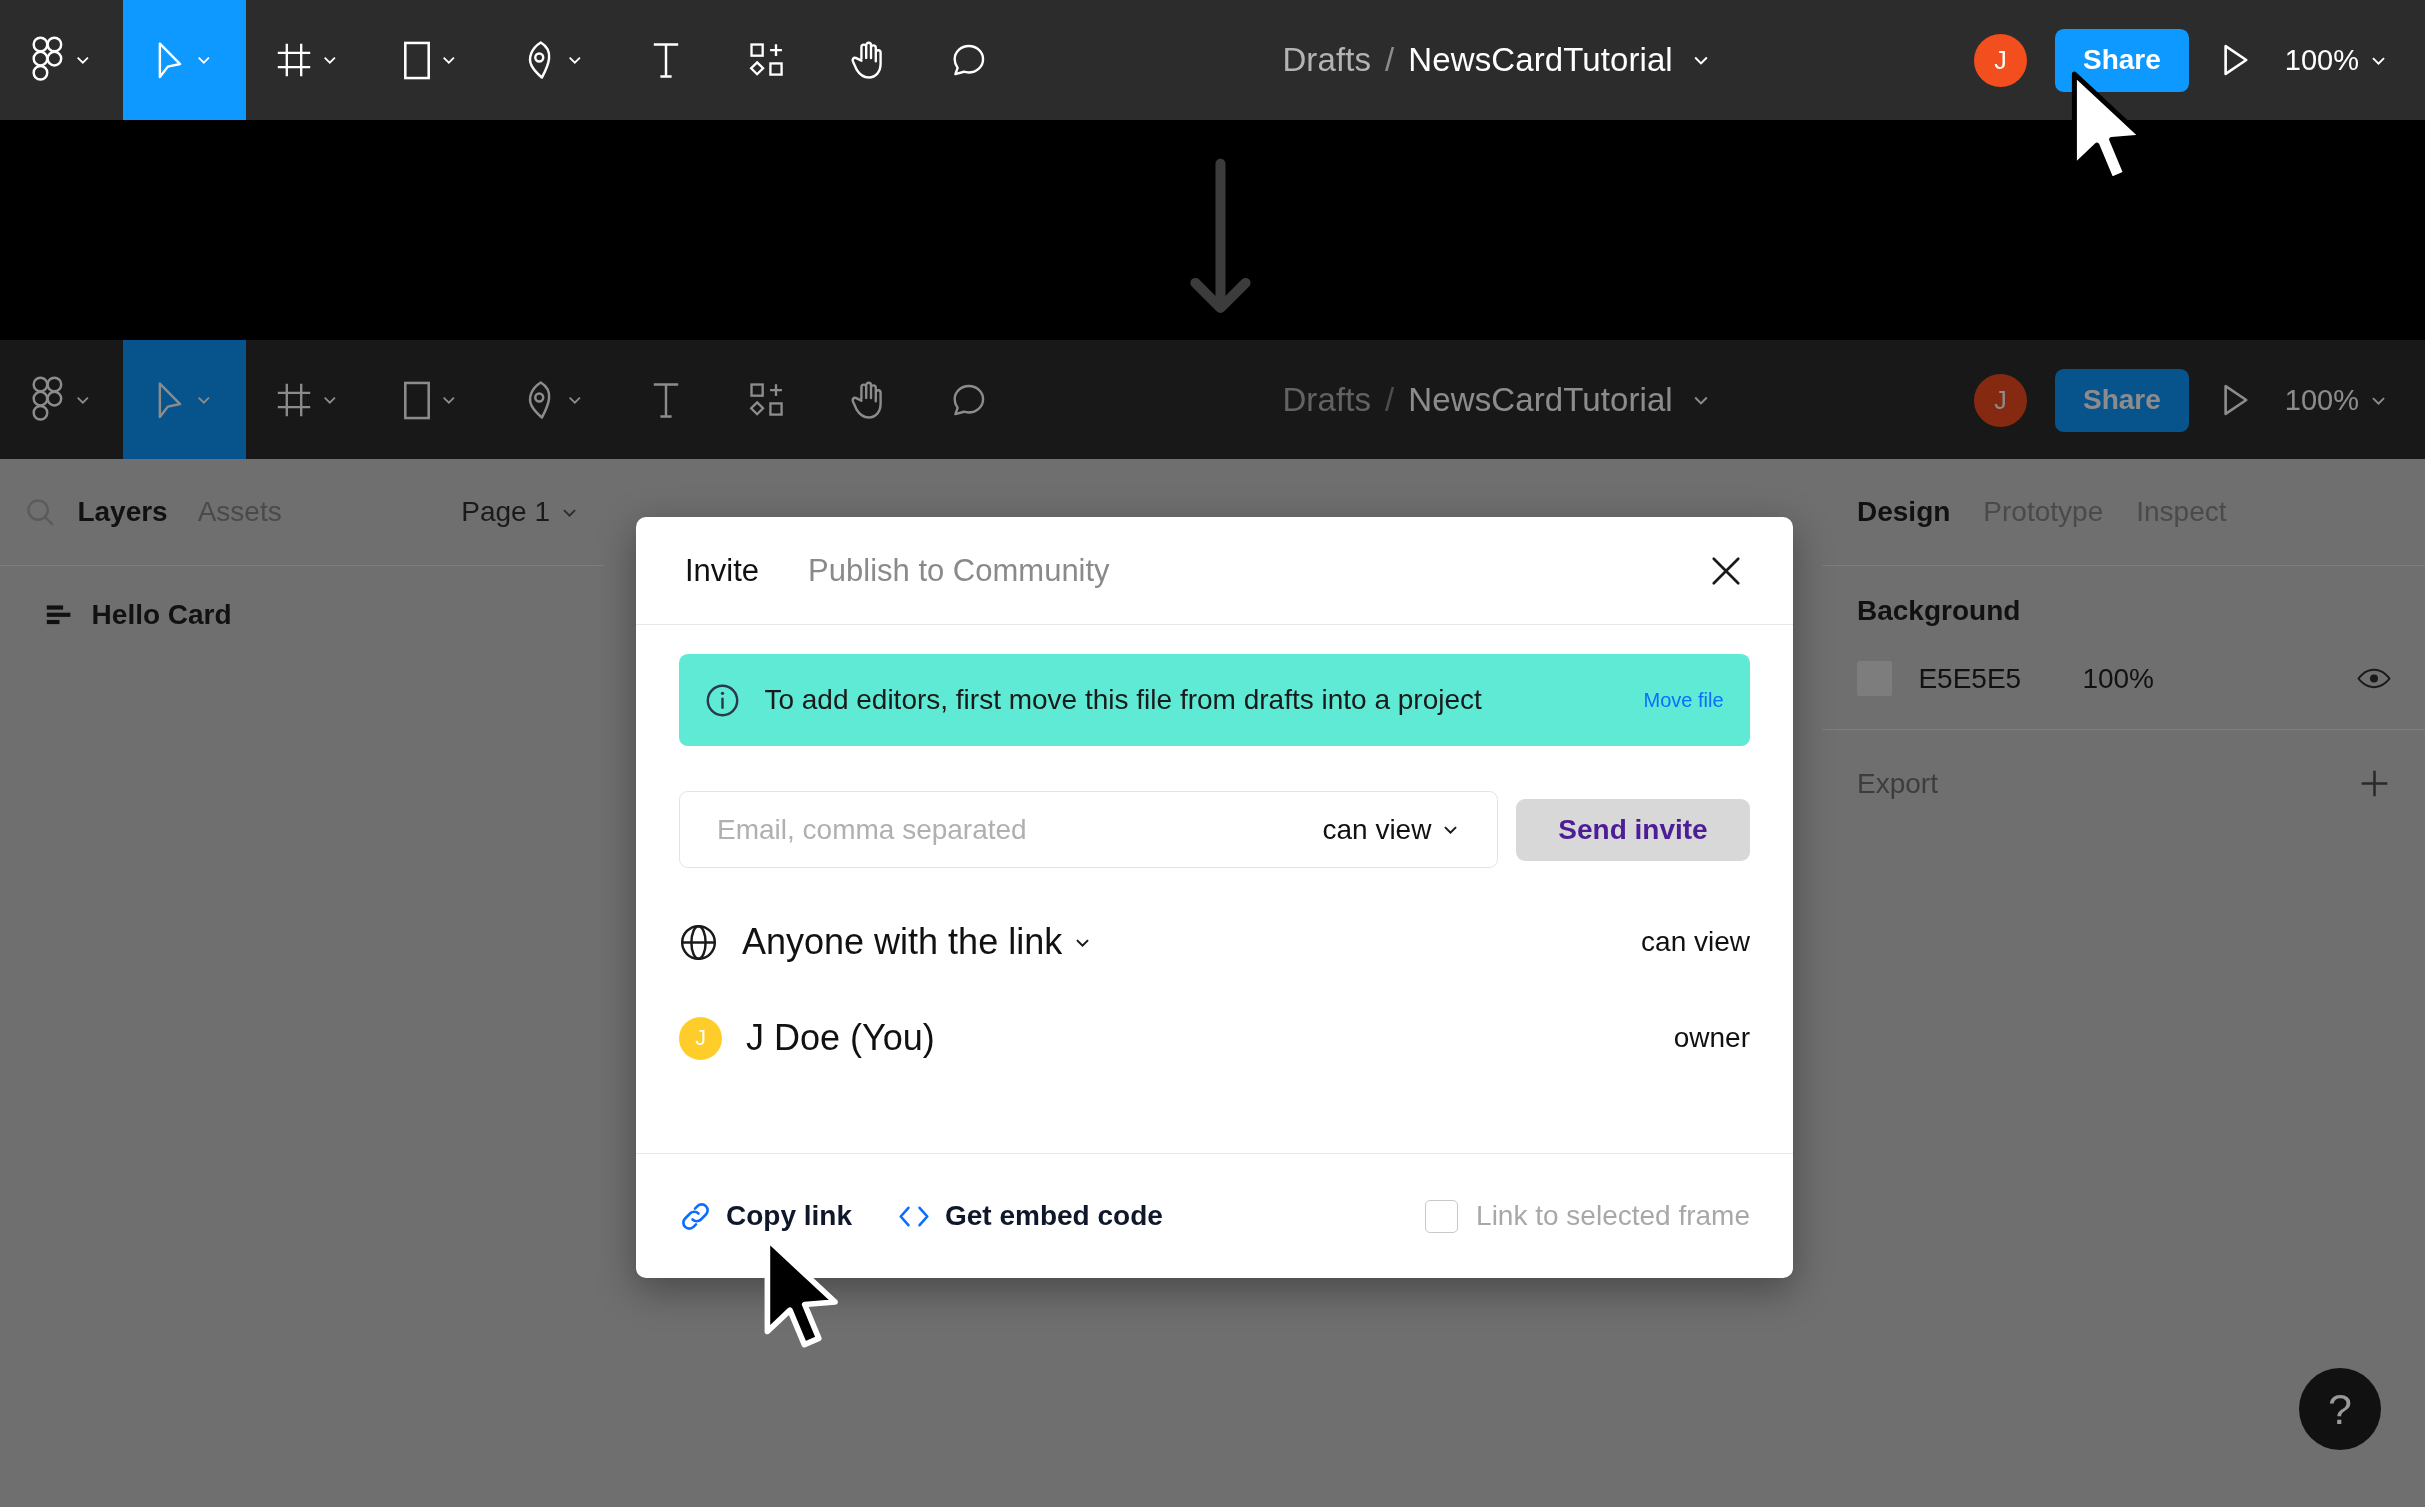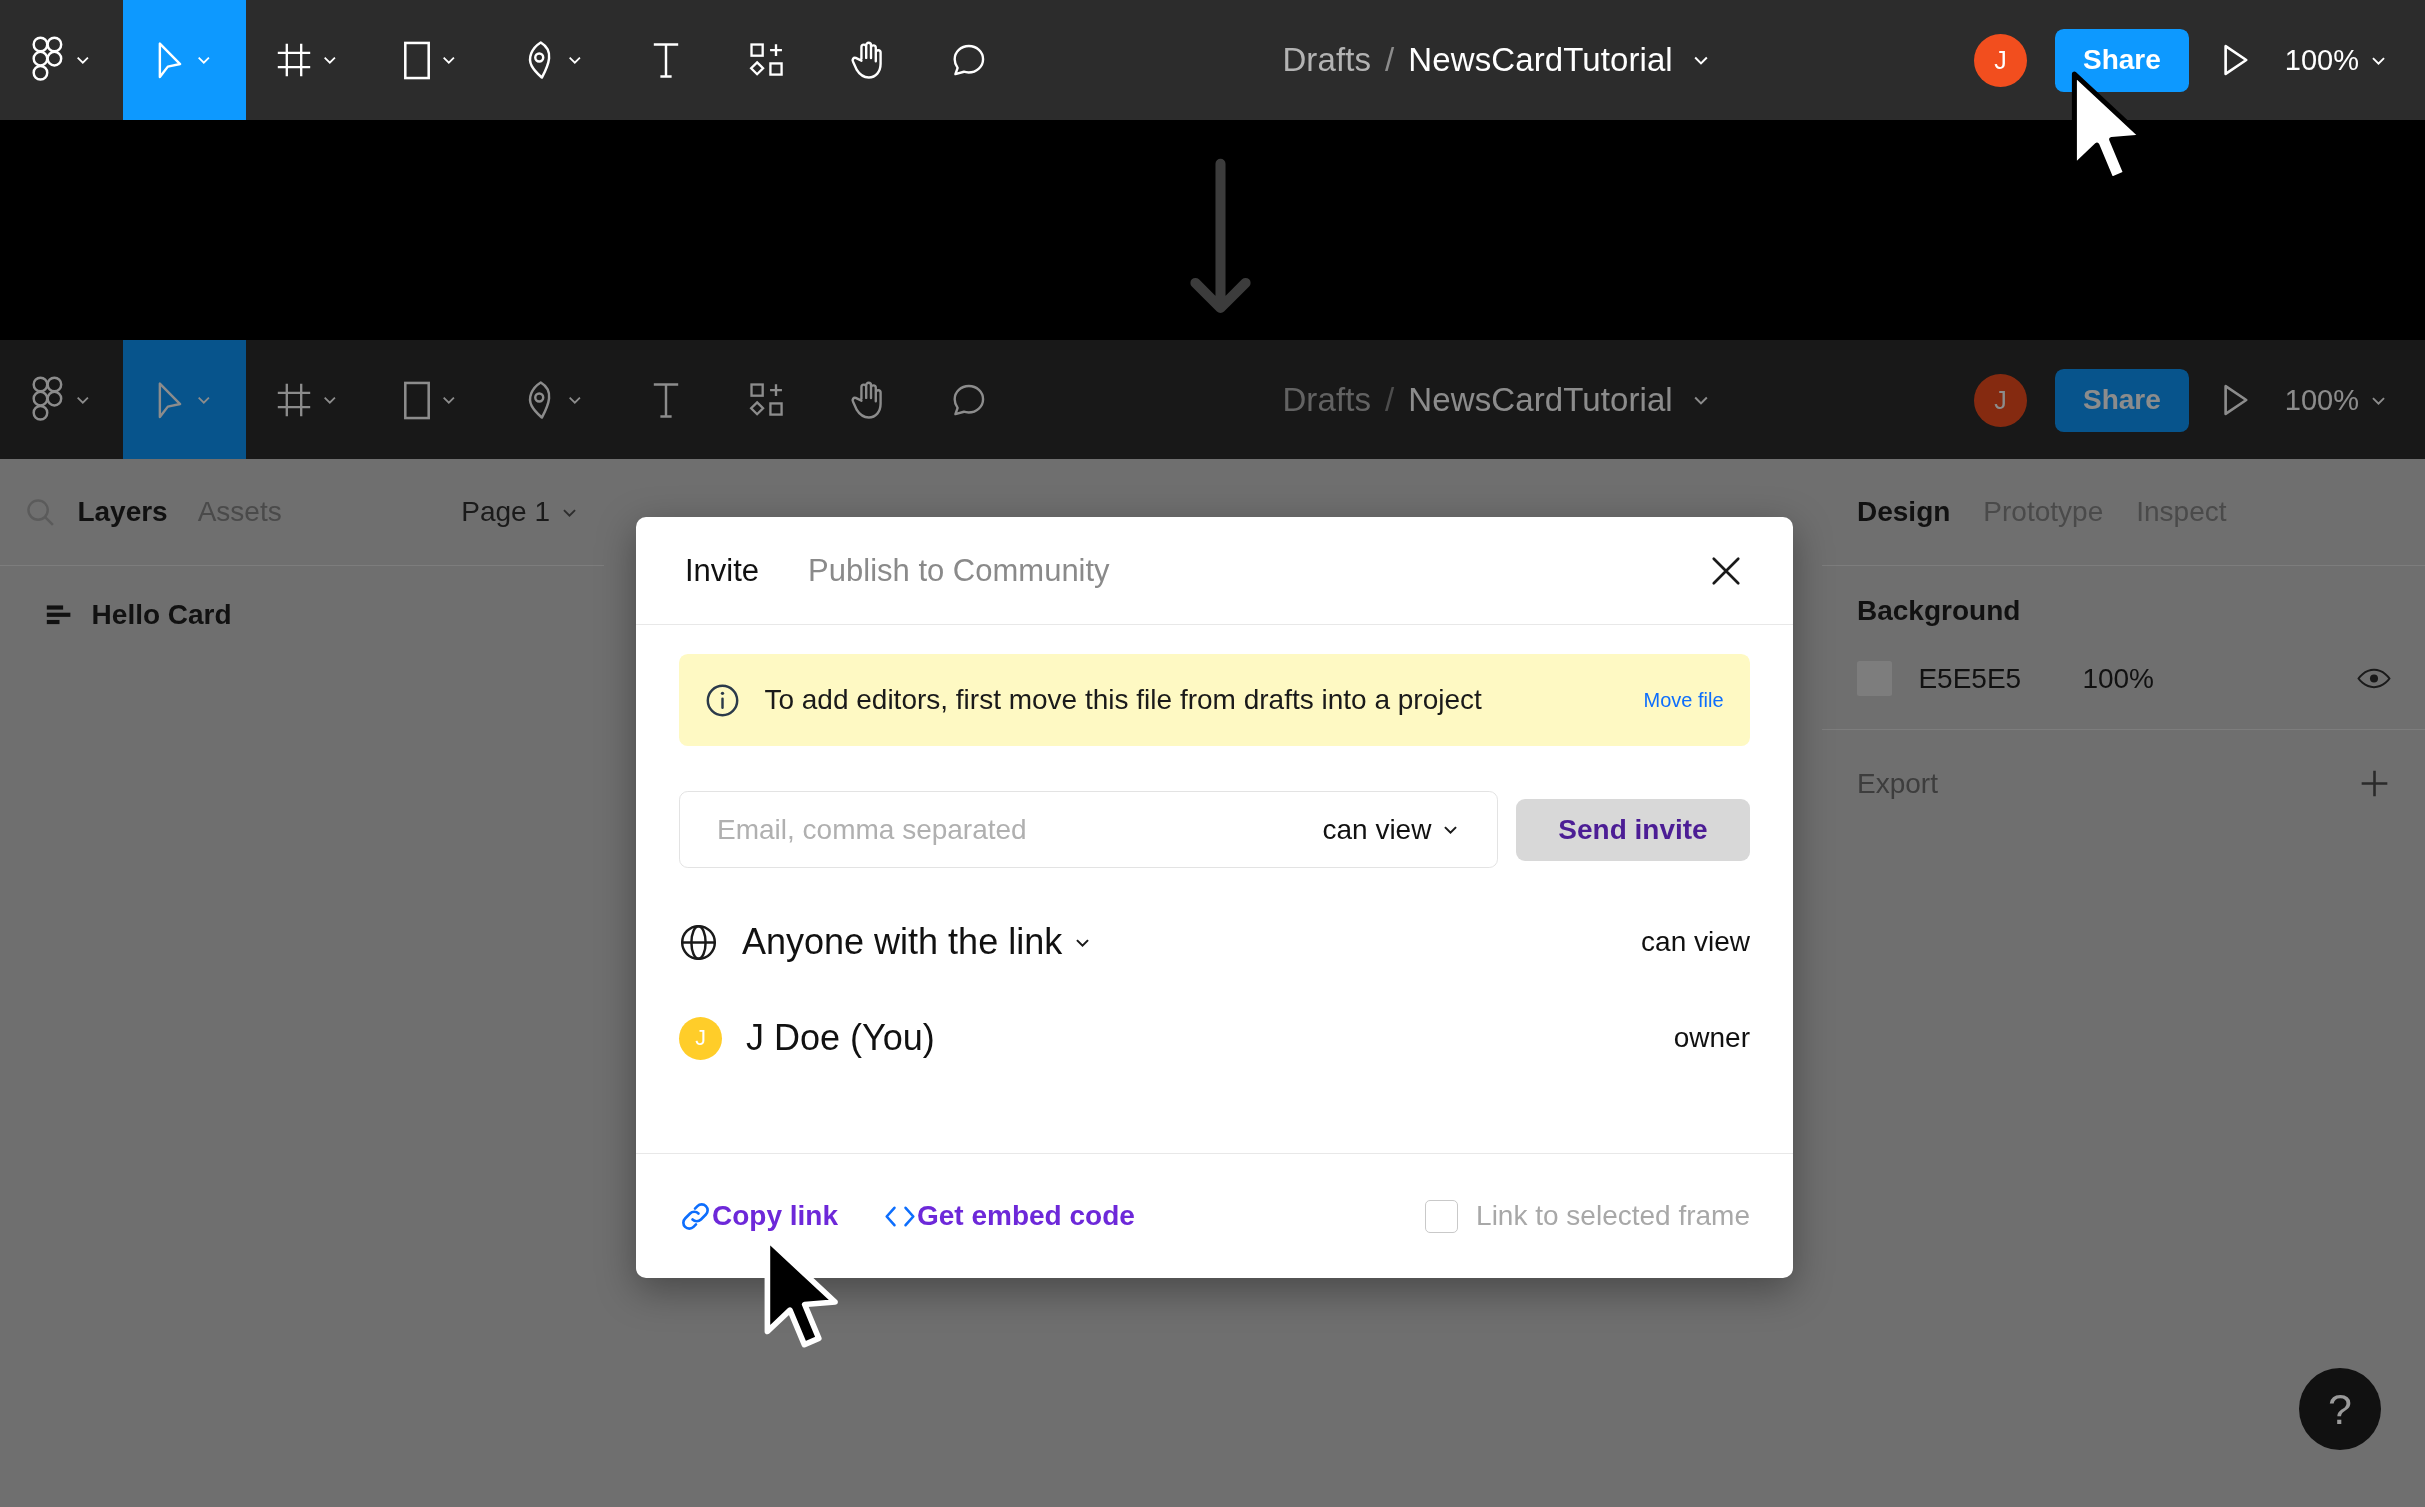--- a/index.html
+++ b/index.html
@@ -151,21 +151,21 @@
     padding:0 49px; border-bottom:1.9px solid #e8e8e8; flex:0 0 auto;
   }
   .m-tab { font-size:31px; white-space:nowrap; }
   .m-tab.active { color:#111111; font-weight:400; }
   .m-tab.idle   { color:#8a8a8a; margin-left:49px; }
   .m-close { margin-left:auto; display:flex; align-items:center; }
 
   .modal-body { padding:29px 43px 0; flex:1 1 auto; }
 
   .banner {
-    background:#fef9c3; border-radius:8.8px;
+    background:#5eead4; border-radius:8.8px;
     height:92px; display:flex; align-items:center;
     padding:0 26.4px; gap:24px;
   }
   .banner-text { font-size:28px; color:#1a1a1a; white-space:nowrap; }
   .banner-link { margin-left:auto; font-size:20px; color:#0d6efd; white-space:nowrap;text-align:right; }
 
   .invite-row { display:flex; align-items:center; gap:17.6px; margin-top:45px; }
   .email-box {
     flex:1 1 auto; height:77px; border:1.9px solid #e3e3e3; border-radius:8.8px;
     display:flex; align-items:center; padding:0 37px; background:#ffffff;
@@ -188,22 +188,22 @@
     background:#ffcd29; color:#ffffff;
     display:flex; align-items:center; justify-content:center;
     font-size:21.4px; flex:0 0 auto;
   }
 
   .modal-foot {
     height:125px; border-top:1.9px solid #e8e8e8; flex:0 0 auto;
     display:flex; align-items:center; padding:0 43px; gap:45px;
   }
   .foot-link {
-    display:flex; align-items:center; 
-    font-size:28px; color:#6d28d9; font-weight:700; white-space:nowrap;
+    display:flex; align-items:center; gap:14px;
+    font-size:28px; color:#0f172a; font-weight:700; white-space:nowrap;
   }
   .foot-check { margin-left:auto; display:flex; align-items:center; gap:17.6px; }
   .chk-box { width:33px; height:33px; border:1.9px solid #c9c9c9; border-radius:5px; flex:0 0 auto;}
   .chk-label { font-size:28px; color:#a8a8a8; white-space:nowrap;}
 
   
   .cursor { position:absolute; z-index:120; pointer-events:none; }
   #cursor-share { left:2065px; top:69px; }
   #cursor-copy  { left:758px; top:1234px; }
 </style>

